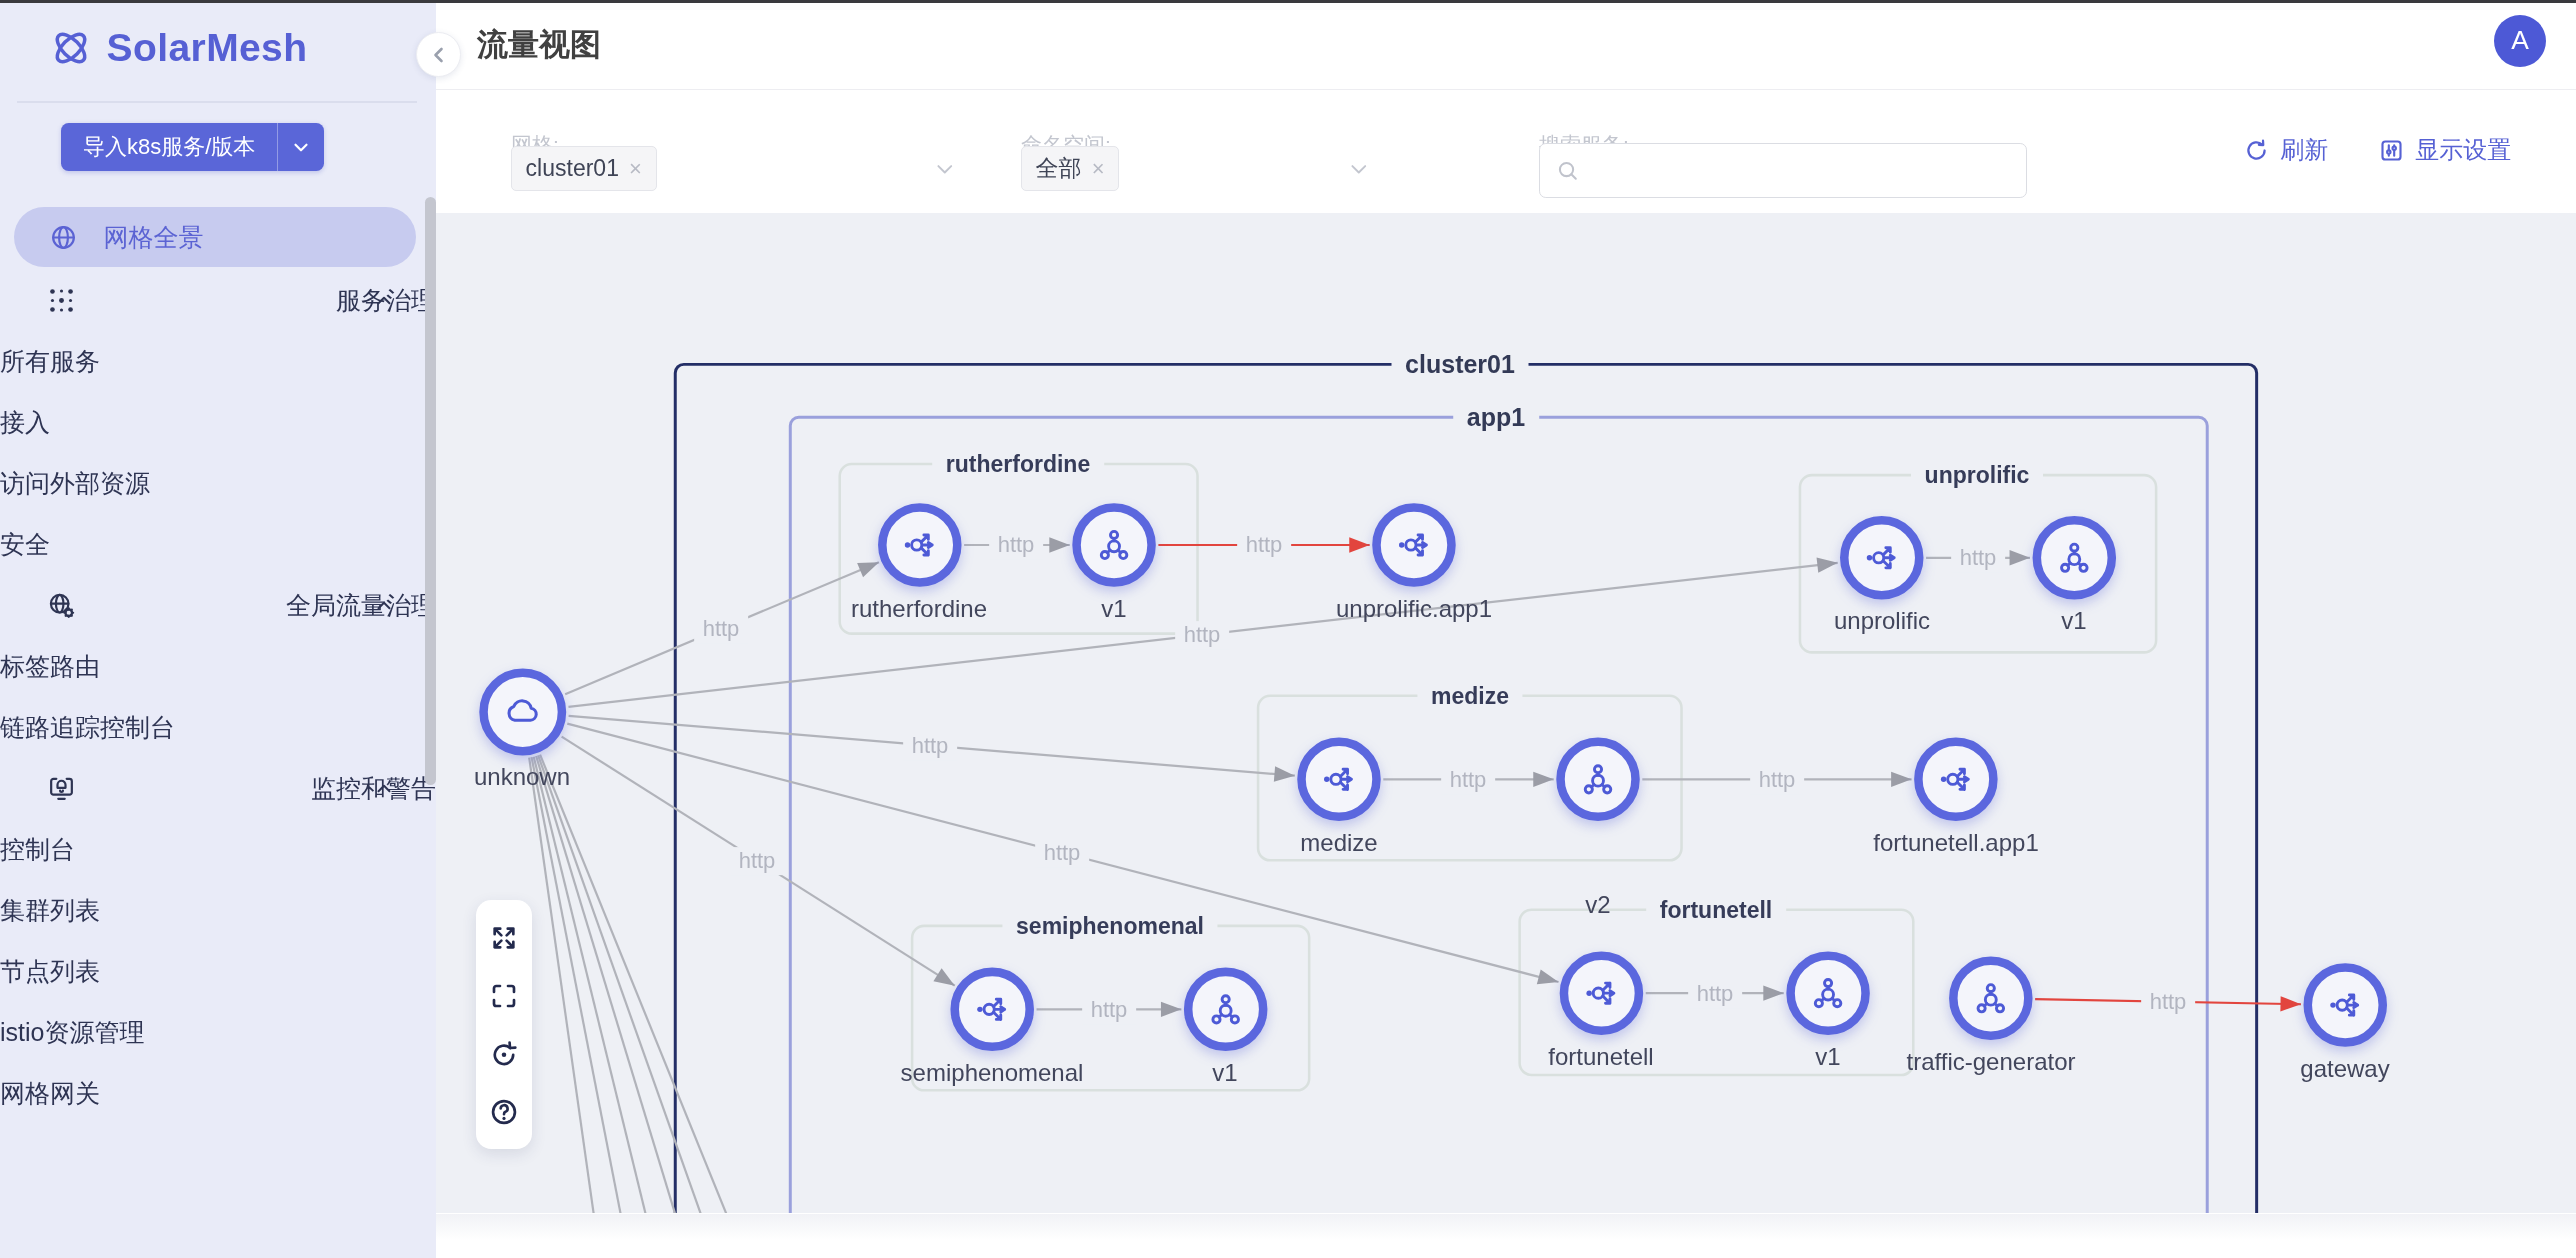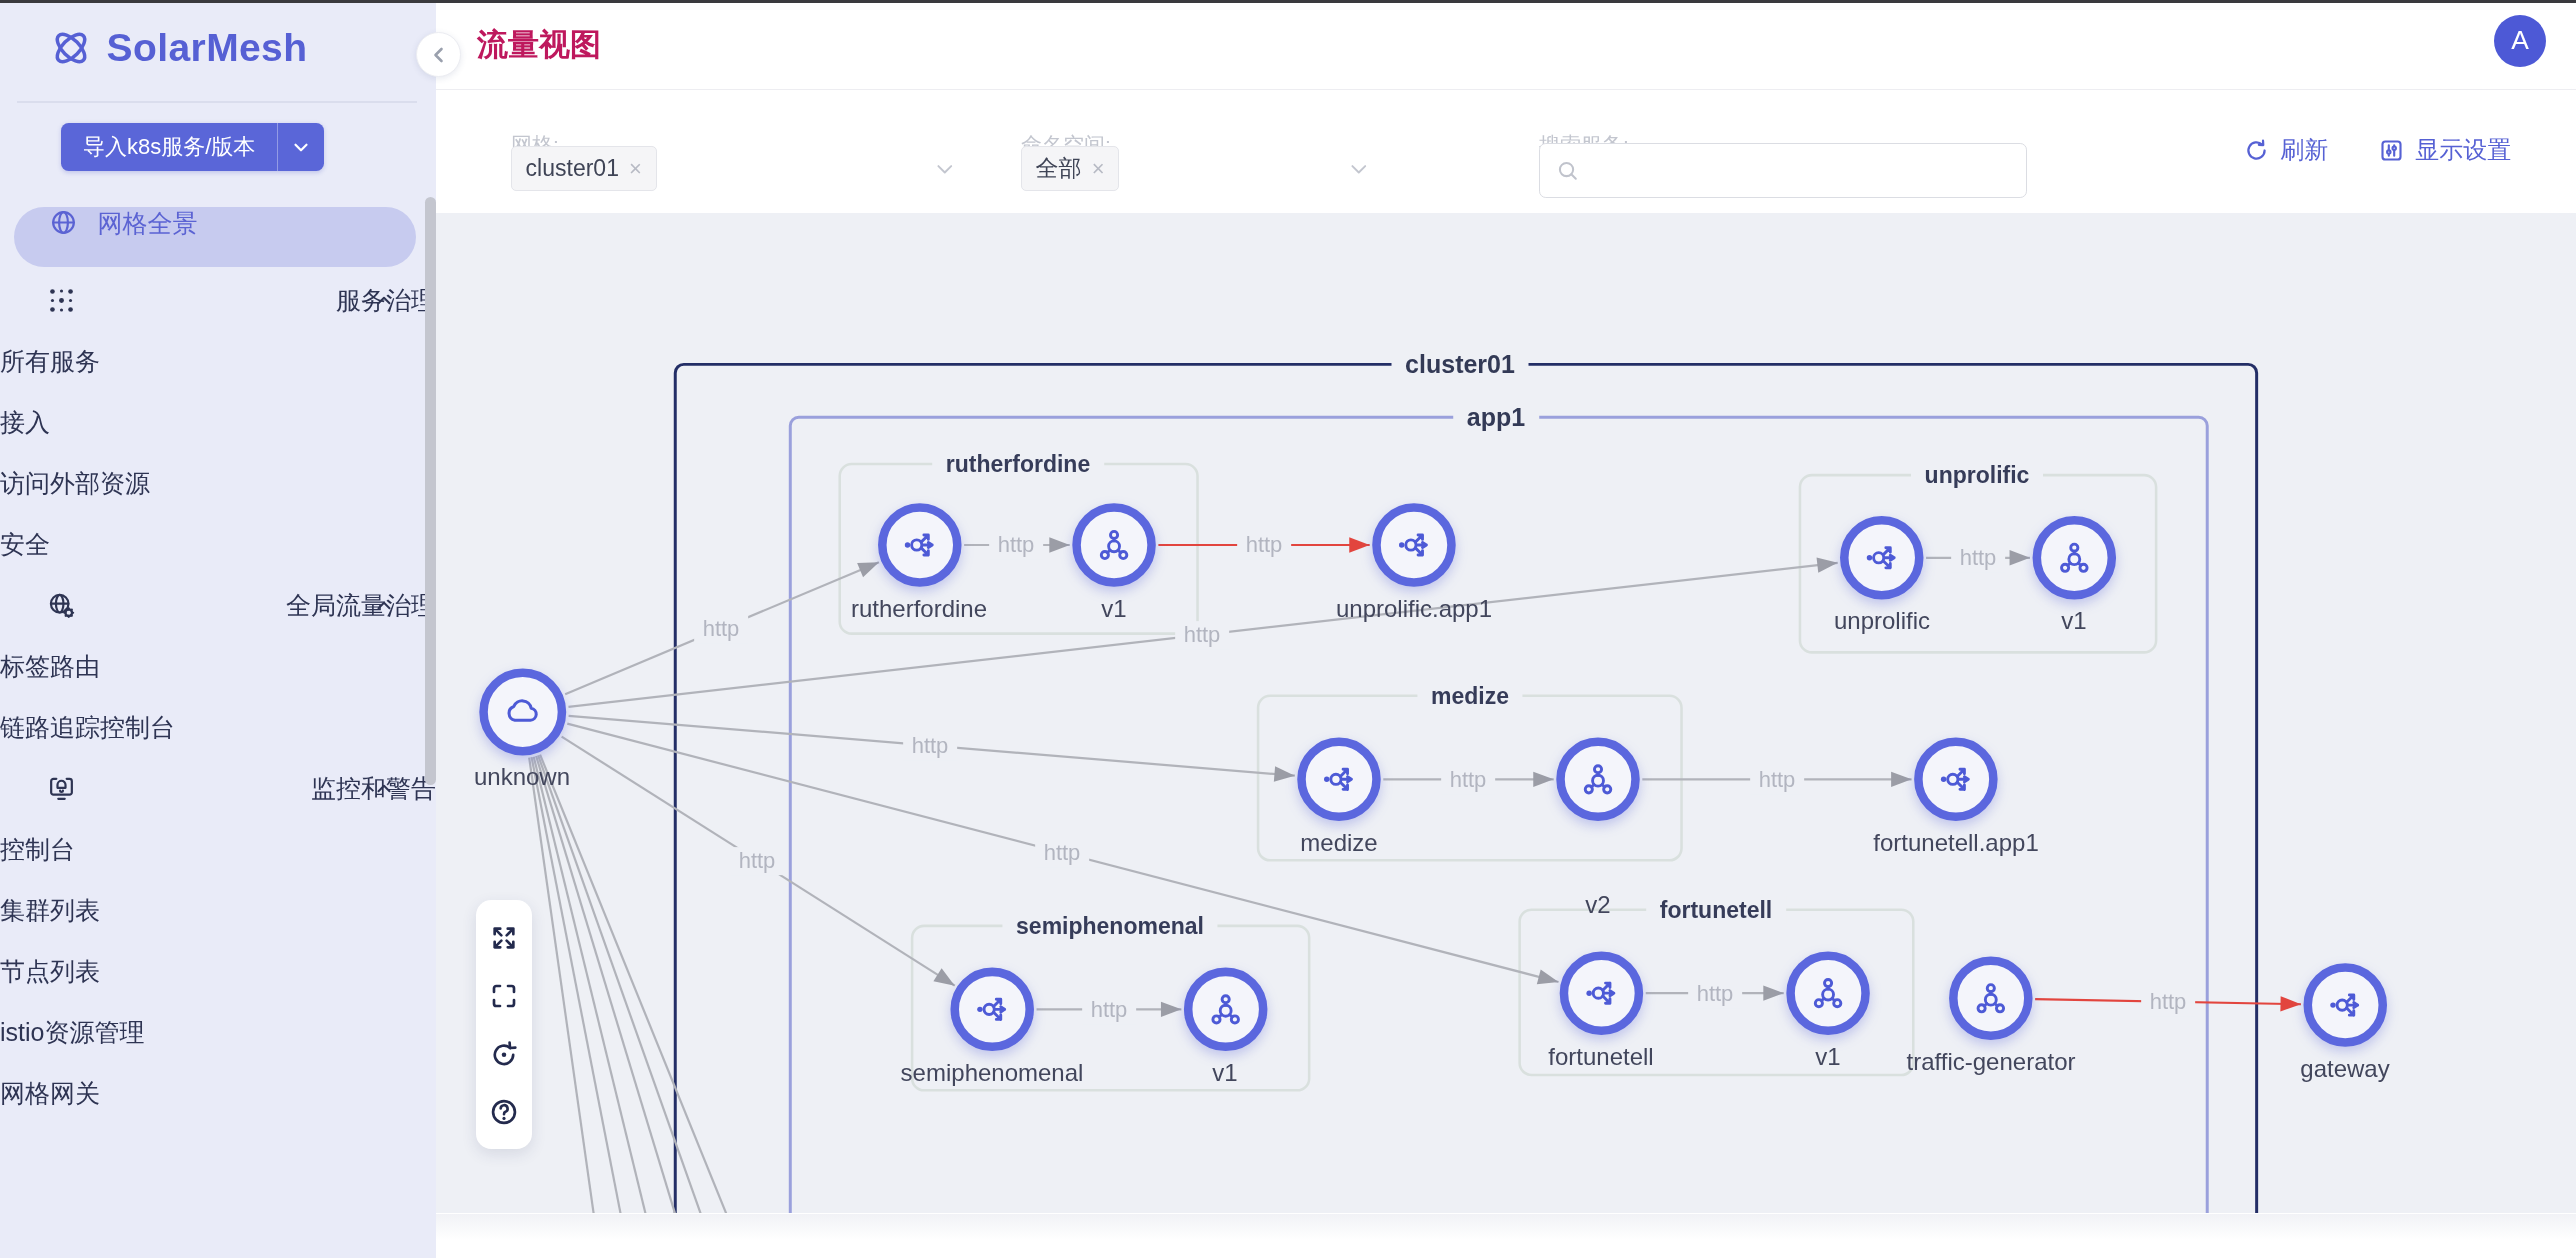--- a/index.html
+++ b/index.html
@@ -9,30 +9,30 @@
   #topline{left:0;top:0;width:100%;height:2.6px;background:#3a3a3e;z-index:60;}
   
   #sidebar{left:0;top:0;width:436px;height:1258px;background:#e9ebf8;z-index:10;}
   #logo-row{position:absolute;left:49px;top:25.6px;display:flex;align-items:center;gap:13.6px;color:#5660d4;}
   #logo-text{font-size:39px;font-weight:bold;letter-spacing:0.4px;}
   #logo-divider{position:absolute;left:17px;right:19px;top:101px;height:1.7px;background:#dadded;}
   #import-btn{position:absolute;left:61px;top:123px;height:48px;display:flex;align-items:stretch;background:#5a66d8;border-radius:7.7px;color:#fff;box-shadow:0 1.7px 4.3px rgba(80,90,200,.25);cursor:pointer;}
   #import-btn .main{display:flex;align-items:center;padding:0 22px;font-size:22px;border-right:1.7px solid rgba(255,255,255,.35);}
   #import-btn .caret{display:flex;align-items:center;justify-content:center;width:46px;}
   #nav{position:absolute;left:0;top:207px;right:0;}
-  .nav-pill{height:60px;margin:0 20.5px 3.4px 13.6px;border-radius:30px;background:#c7cbef;display:flex;align-items:flex-start;padding-left:34px;gap:19px;color:#5b63d3;font-size:25px;cursor:pointer;}
+  .nav-pill{height:60px;margin:0 20.5px 3.4px 13.6px;border-radius:30px;background:#c7cbef;display:flex;align-items:center;padding-left:34px;gap:25px;color:#5b63d3;font-size:25px;cursor:pointer;}
   .nav-section{height:61px;display:flex;align-items:center;padding-left:46px;gap:19px;color:#2e3453;font-size:25px;position:relative;cursor:pointer;justify-content:space-between;}
   .nav-section .chev{position:absolute;right:41px;top:50%;transform:translateY(-50%);color:#2e3453;}
   .nav-child{height:61px;display:flex;align-items:center;color:#2e3453;font-size:25px;cursor:pointer;}
   .nav-icon{width:31px;height:31px;flex:0 0 31px;}
   #side-scrollthumb{left:425px;top:197px;width:11px;height:588px;background:#c4c6cf;border-radius:6px;z-index:12;}
   
   #header{left:436px;top:2.6px;width:2140px;height:86px;background:#ffffff;z-index:5;}
   #collapse-btn{left:416px;top:32px;width:43px;height:43px;border-radius:50%;background:#fff;border:0.9px solid #ecedf2;box-shadow:0 1.7px 6.8px rgba(60,70,120,.12);display:flex;align-items:center;justify-content:center;z-index:20;cursor:pointer;color:#9aa0ad;}
-  #page-title{left:477px;top:24px;font-size:31px;font-weight:bold;color:#be185d;z-index:6;}
+  #page-title{left:477px;top:24px;font-size:31px;font-weight:bold;color:#404040;z-index:6;}
   #avatar{left:2494px;top:14.5px;width:52px;height:52px;border-radius:50%;background:#4d59d6;color:#fff;display:flex;align-items:center;justify-content:center;font-size:26.4px;z-index:6;cursor:pointer;}
   
   #filterbar{left:436px;top:89px;width:2140px;height:123px;background:#ffffff;border-top:1.7px solid #ededf1;z-index:5;}
   .flabel{position:absolute;font-size:21px;color:#c3c6cf;margin-top:24px;}
   .chip{position:absolute;height:43px;display:flex;align-items:center;gap:10.2px;background:#f5f5f7;border:1.7px solid #e4e5ea;border-radius:5.1px;padding:0 13.6px;font-size:23px;color:#3f4456;cursor:pointer;}
   .chip .x{color:#b7bac4;font-size:22px;cursor:pointer;}
   .sel-arrow{position:absolute;width:25.6px;height:25.6px;color:#c3c6cf;cursor:pointer;}
   #search-box{position:absolute;left:1103px;top:53px;width:471px;height:53px;border:1.7px solid #dbdde3;border-radius:6.8px;background:#fff;display:flex;align-items:center;padding-left:15.3px;gap:10.2px;}
   #search-box input{border:none;outline:none;font-size:23px;color:#3f4456;flex:1;background:transparent;height:43px;}
   .bar-btn{position:absolute;display:flex;align-items:center;gap:10.2px;color:#5661d4;font-size:24px;cursor:pointer;}

